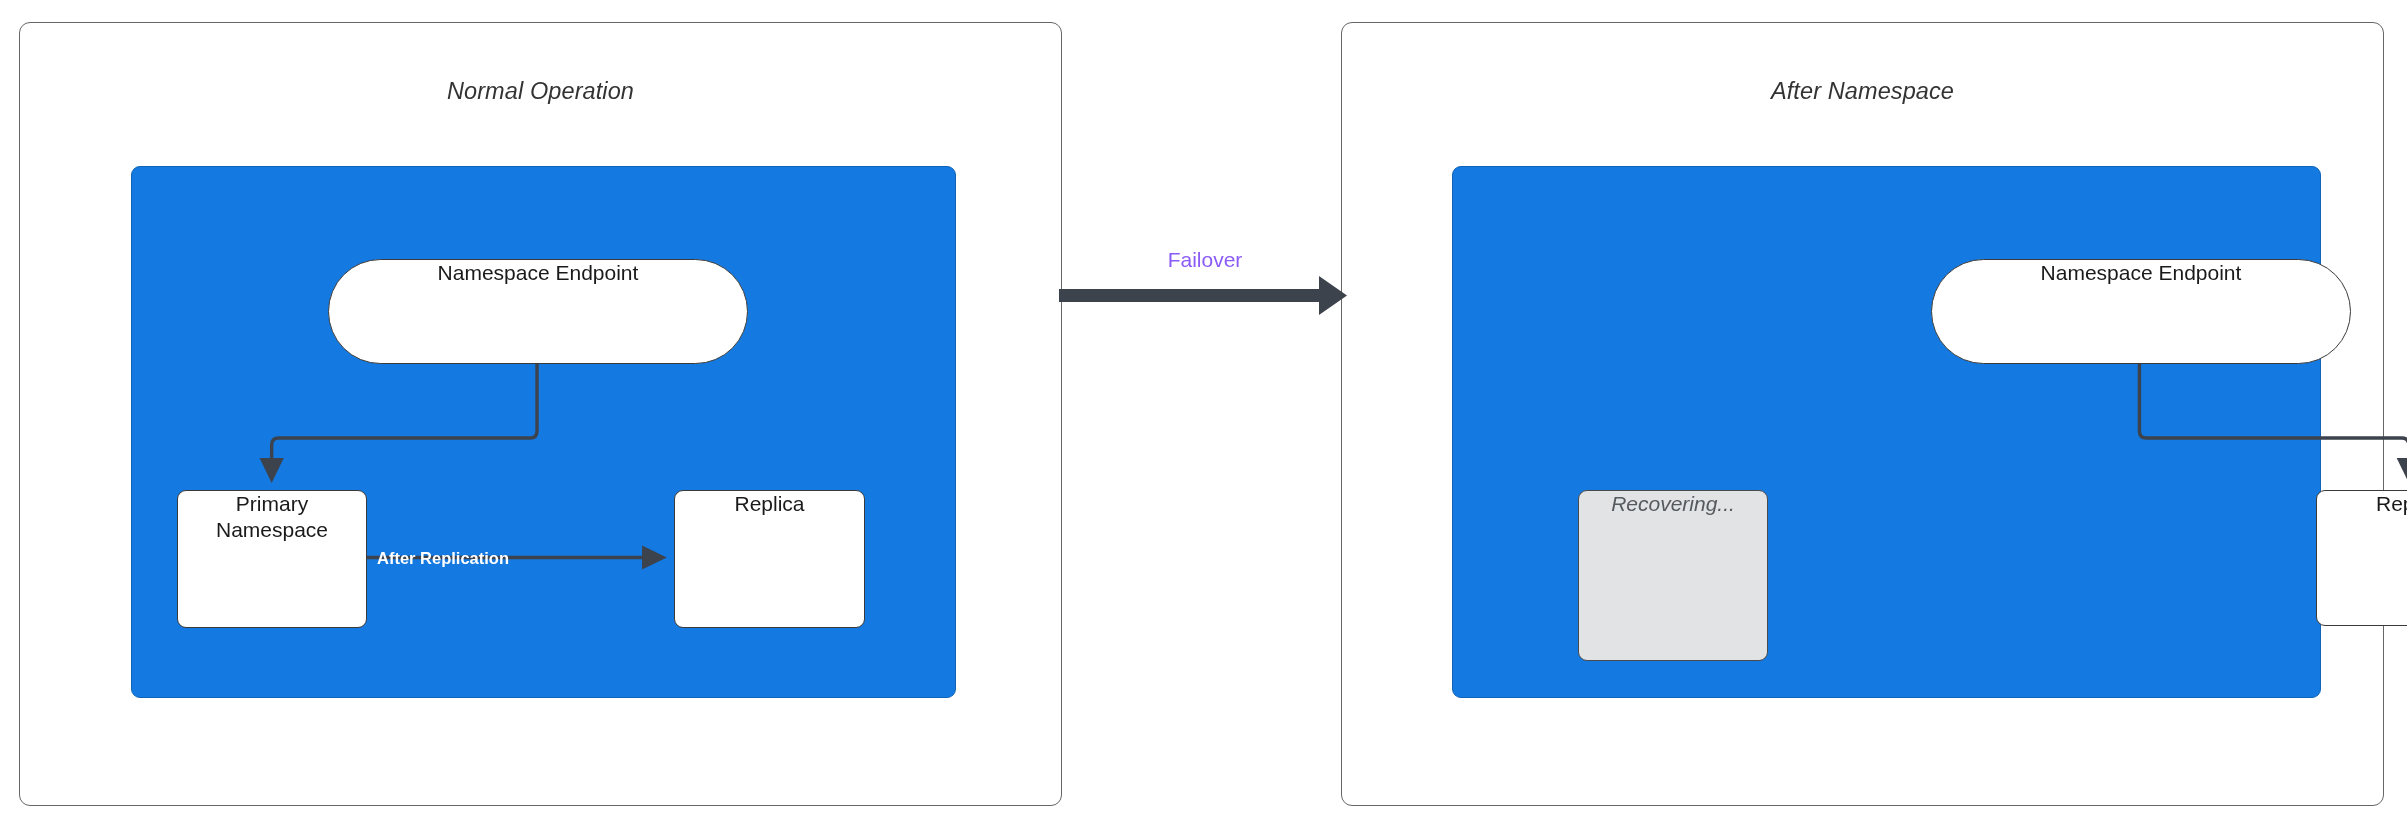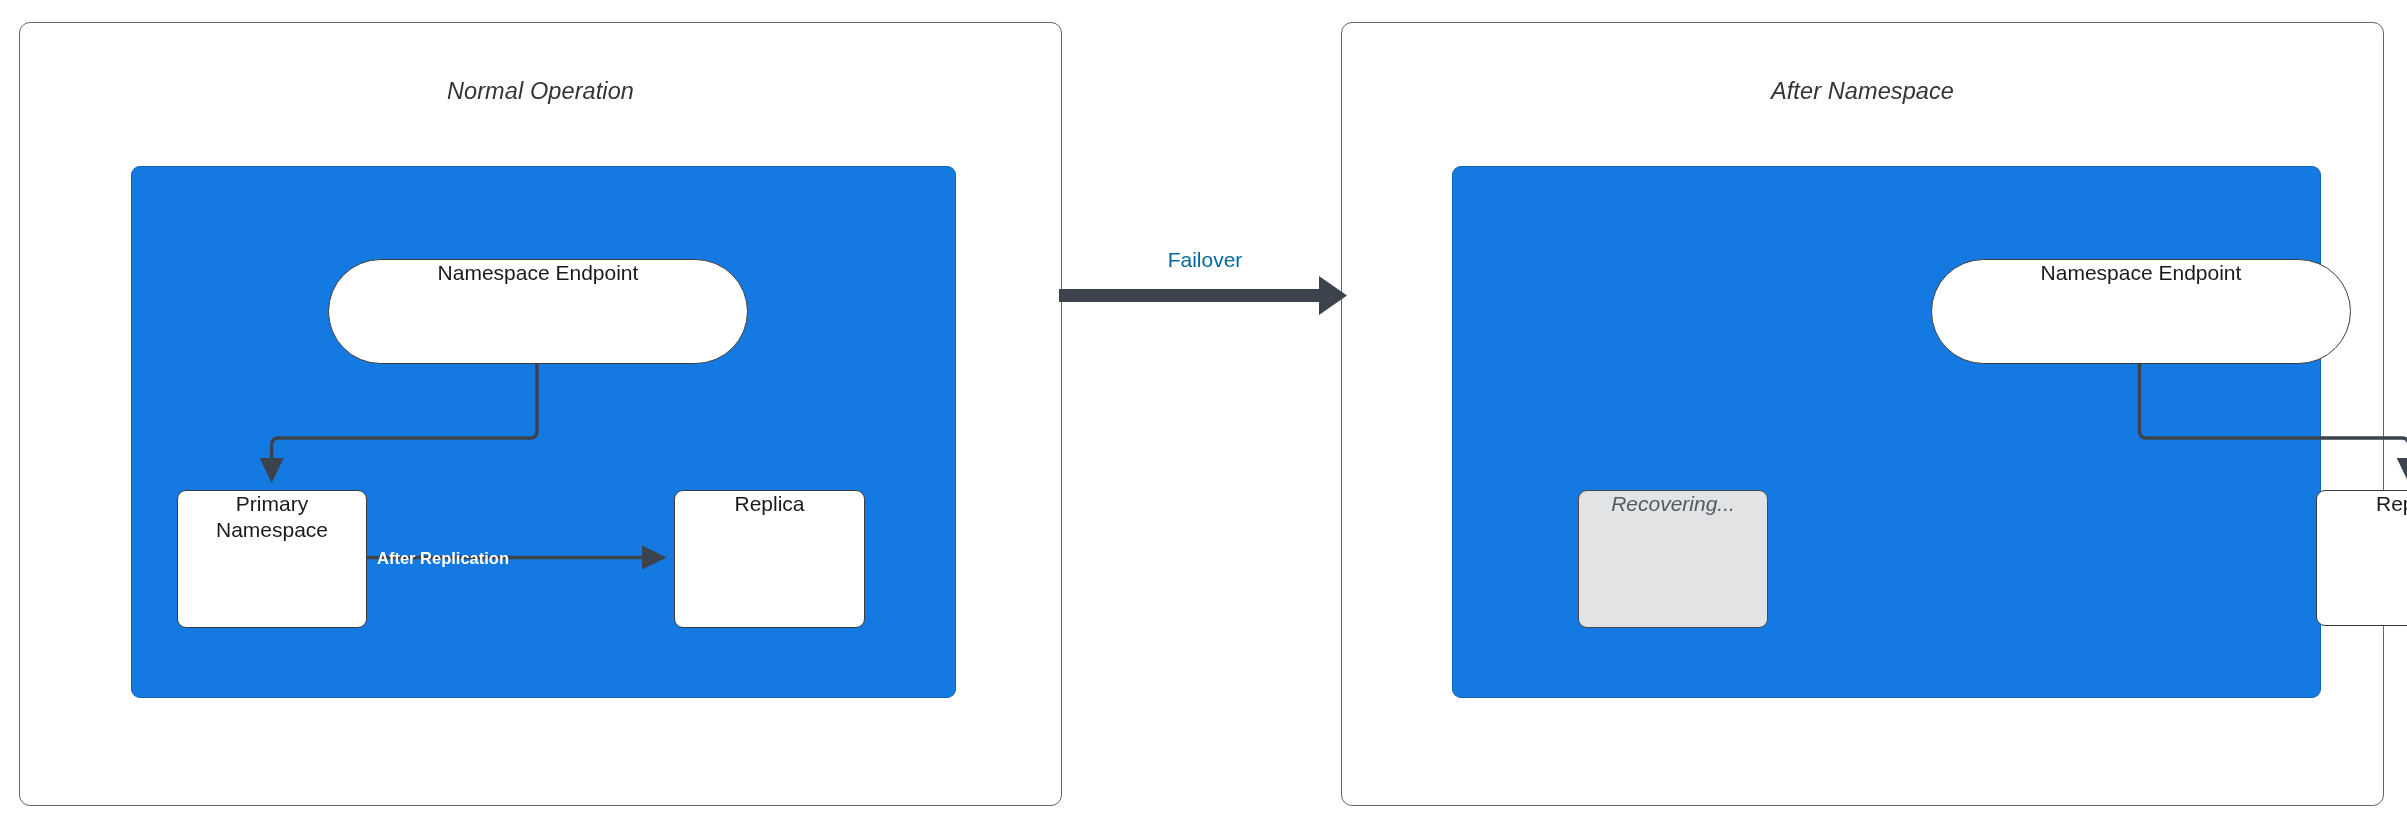--- a/index.html
+++ b/index.html
@@ -80,21 +80,21 @@
     font-style: italic;
     font-size: 21px;
   }
 
   
   #ns-endpoint-1 { left: 196px; top: 92px;  width: 420px; height: 105px; }
   #primary-ns    { left: 45px;  top: 323px; width: 190px; height: 138px; }
   #replica-1     { left: 542px; top: 323px; width: 191px; height: 138px; }
 
   #ns-endpoint-2 { left: 478px; top: 92px;  width: 420px; height: 105px; }
-  #recovering    { left: 125px; top: 323px; width: 190px; height: 138px; }
+  #recovering    { left: 125px; top: 323px; width: 190px; height: 171px; }
   #replica-2     { left: 863px; top: 323px; width: 190px; height: 136px; }
 
   
   .wires {
     position: absolute;
     left: 0; top: 0;
     width: 100%; height: 100%;
     overflow: visible;
     z-index: 3;
     pointer-events: none;
@@ -119,21 +119,21 @@
     width: 300px;
     height: 110px;
     z-index: 4;
   }
   #failover-label {
     position: absolute;
     left: 0; right: 0;
     top: 0;
     text-align: center;
     font-size: 21px;
-    color: #0369a1;
+    color: #8b5cf6;
     white-space: nowrap;
   }
 </style>
 </head>
 <body>
 
 <div id="canvas">
 
   <div class="panel" id="panel-normal">
 

